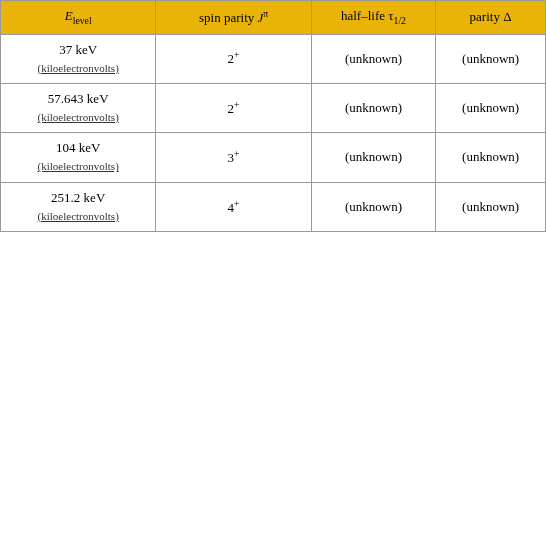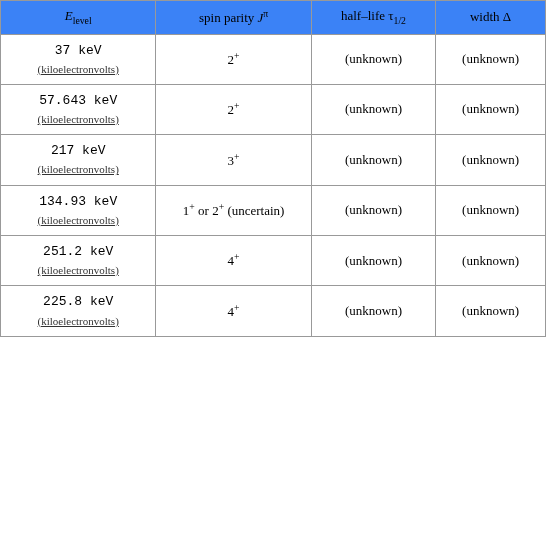--- a/index.html
+++ b/index.html
@@ -16,86 +16,74 @@
     }
     th, td {
       border: 1px solid #999;
       padding: 6px 8px;
       text-align: center;
       vertical-align: middle;
       line-height: 1.4;
     }
     th {
       font-weight: normal;
-      background: #3b82f6;
+      background: #eab308;
       font-size: 13px;
     }
     td {
       font-size: 13px;
     }
     .col-level { width: 150px; }
     .col-spin { width: 150px; }
     .col-half { width: 120px; }
     .col-width { width: 106px; }
     sup { font-size: 0.75em; vertical-align: super; }
     sub { font-size: 0.75em; vertical-align: sub; }
-    .energy-main { font-size: 13px; font-family: Liberation Mono, monospace; }
+    .energy-main { font-size: 13px; }
     .energy-unit { font-size: 11px; color: #333; text-decoration: underline; }
   </style>
 </head>
 <body>
 
 <table>
   <thead>
     <tr>
       <th class="col-level">
         <i>E</i><sub>level</sub>
       </th>
       <th class="col-spin">
         spin parity <i>J</i><sup>π</sup>
       </th>
       <th class="col-half">
         half–life τ<sub>1/2</sub>
       </th>
       <th class="col-width">
-        width Δ
+        parity Δ
       </th>
     </tr>
   </thead>
   <tbody id="table-body">
   <tr>
         <td><span class="energy-main">37 keV</span><br><span class="energy-unit">(kiloelectronvolts)</span></td>
         <td>2<sup>+</sup></td>
         <td>(unknown)</td>
         <td>(unknown)</td>
       </tr>
       <tr>
         <td><span class="energy-main">57.643 keV</span><br><span class="energy-unit">(kiloelectronvolts)</span></td>
         <td>2<sup>+</sup></td>
         <td>(unknown)</td>
         <td>(unknown)</td>
       </tr>
       <tr>
-        <td><span class="energy-main">217 keV</span><br><span class="energy-unit">(kiloelectronvolts)</span></td>
+        <td><span class="energy-main">104 keV</span><br><span class="energy-unit">(kiloelectronvolts)</span></td>
         <td>3<sup>+</sup></td>
-        <td>(unknown)</td>
-        <td>(unknown)</td>
-      </tr>
-      <tr>
-        <td><span class="energy-main">134.93 keV</span><br><span class="energy-unit">(kiloelectronvolts)</span></td>
-        <td>1<sup>+</sup> or  2<sup>+</sup> (uncertain)</td>
         <td>(unknown)</td>
         <td>(unknown)</td>
       </tr>
       <tr>
         <td><span class="energy-main">251.2 keV</span><br><span class="energy-unit">(kiloelectronvolts)</span></td>
         <td>4<sup>+</sup></td>
         <td>(unknown)</td>
         <td>(unknown)</td>
       </tr>
-      <tr>
-        <td><span class="energy-main">225.8 keV</span><br><span class="energy-unit">(kiloelectronvolts)</span></td>
-        <td>4<sup>+</sup></td>
-        <td>(unknown)</td>
-        <td>(unknown)</td>
-      </tr>
     </tbody>
 </table>
 
 </body></html>

